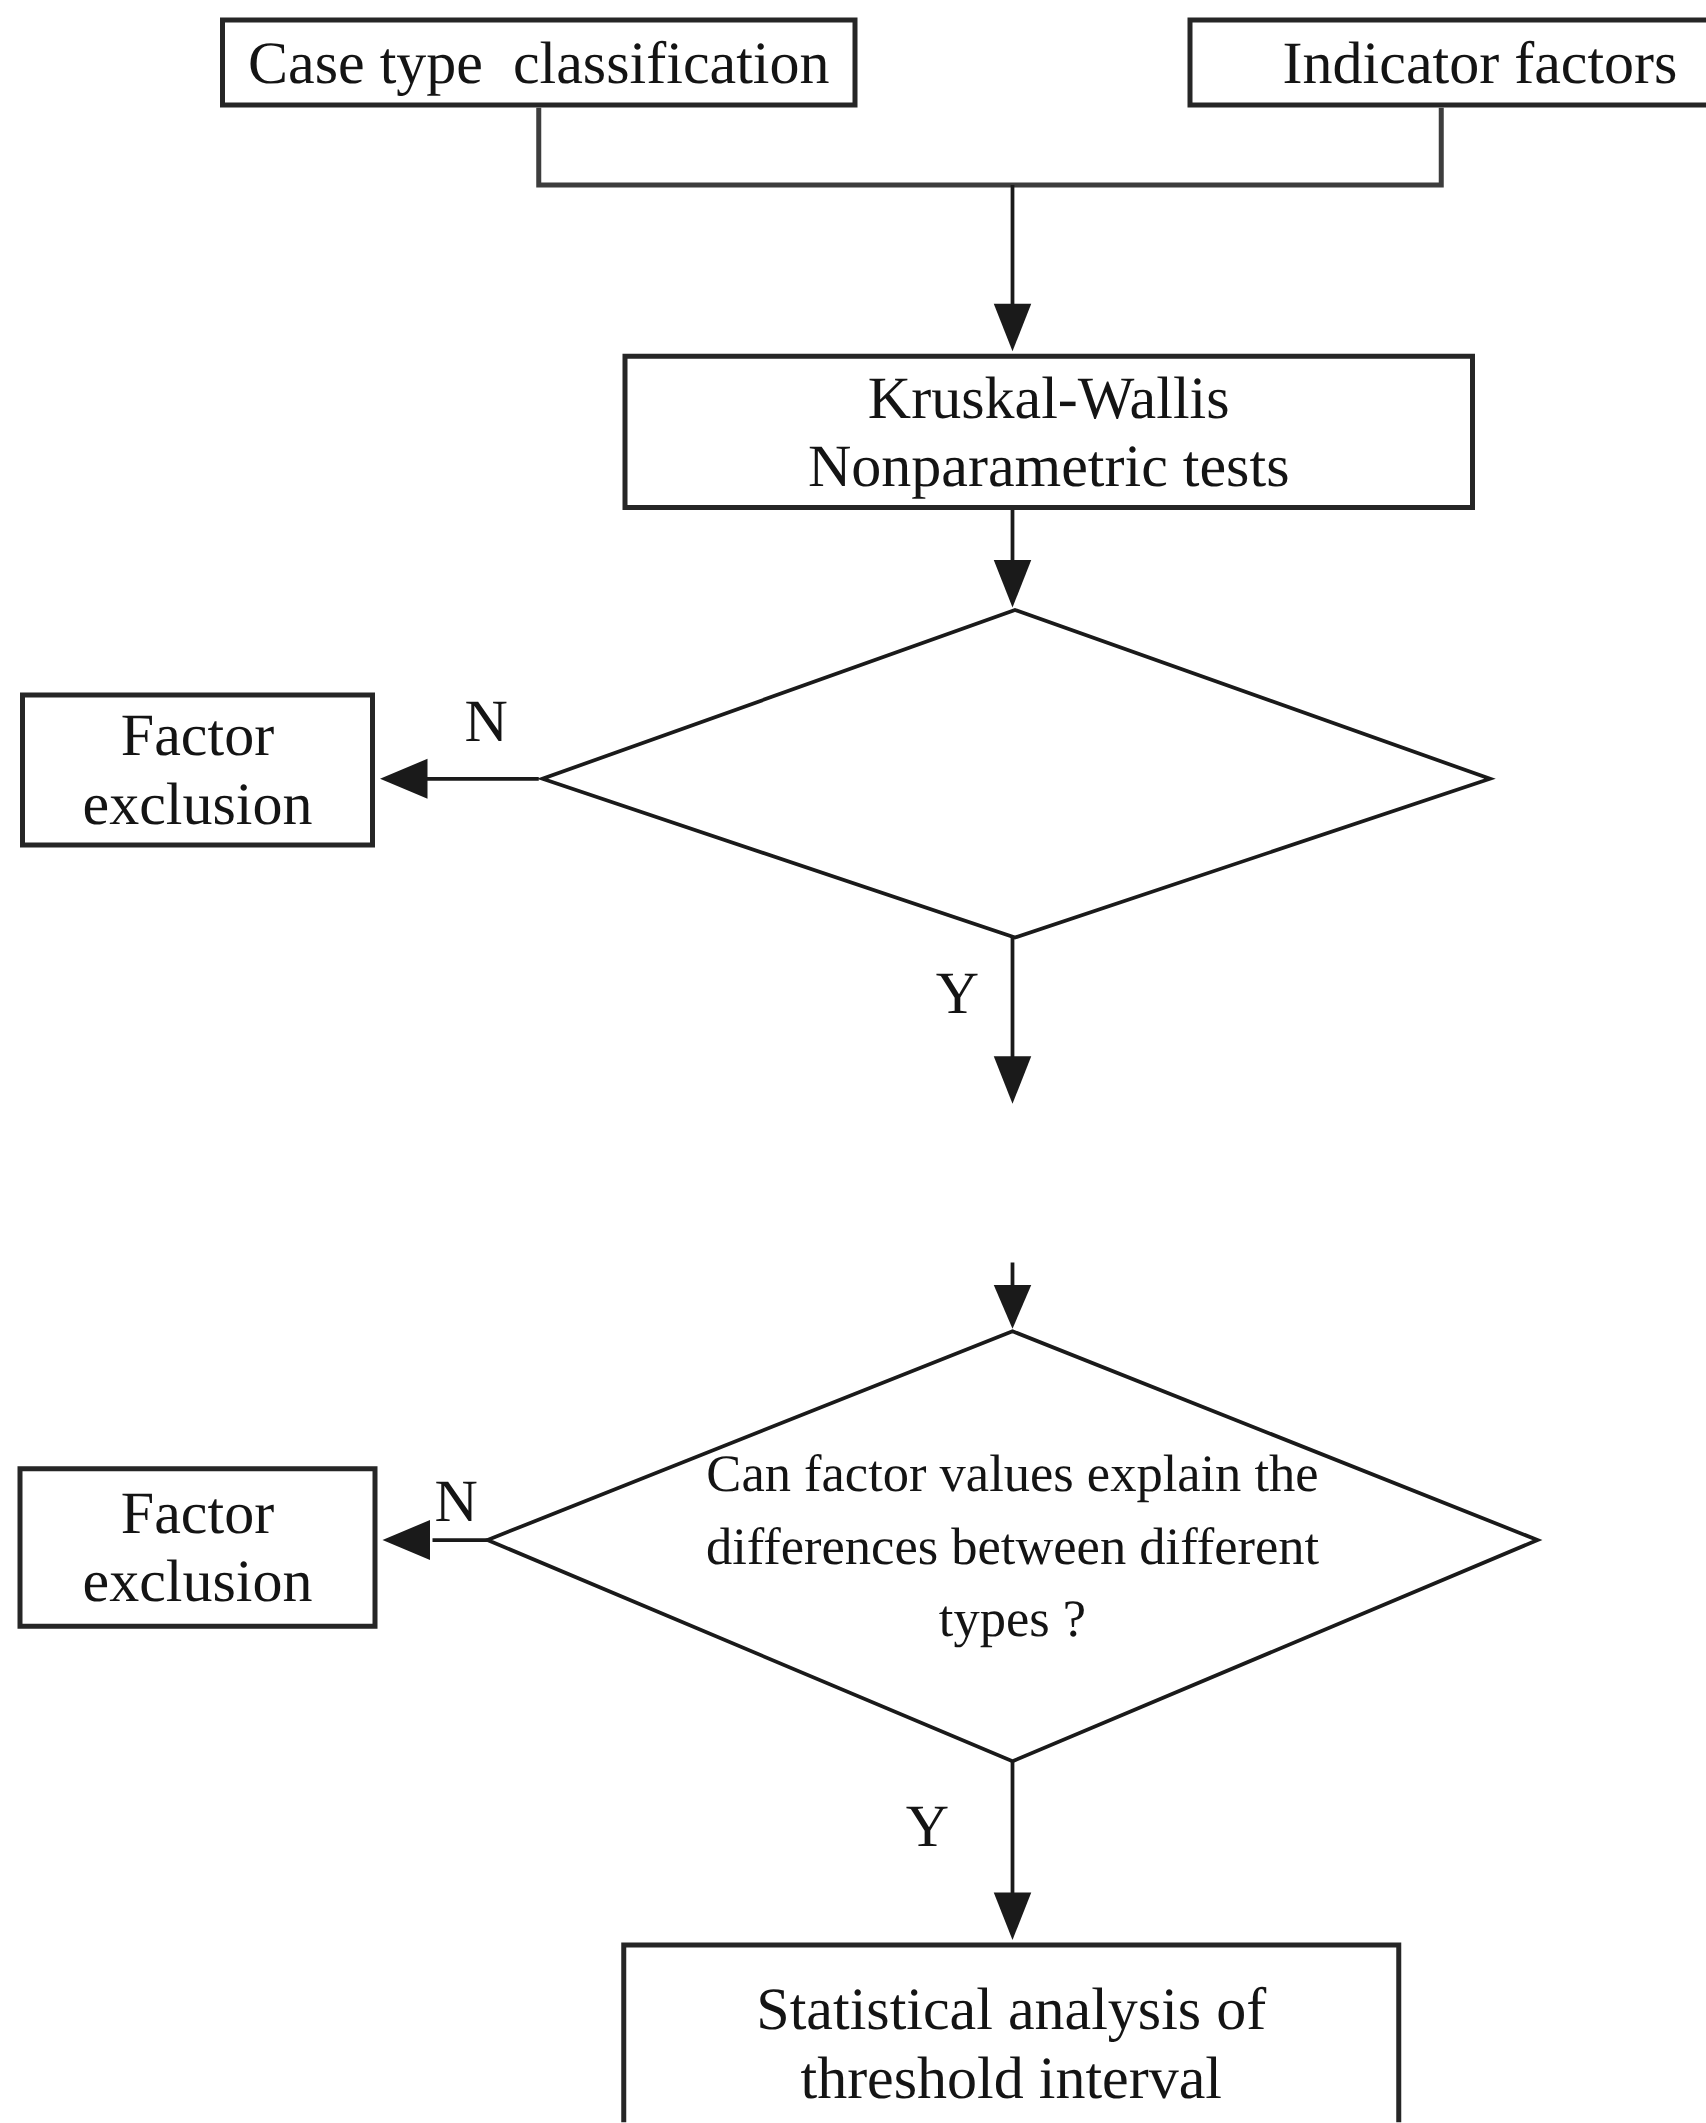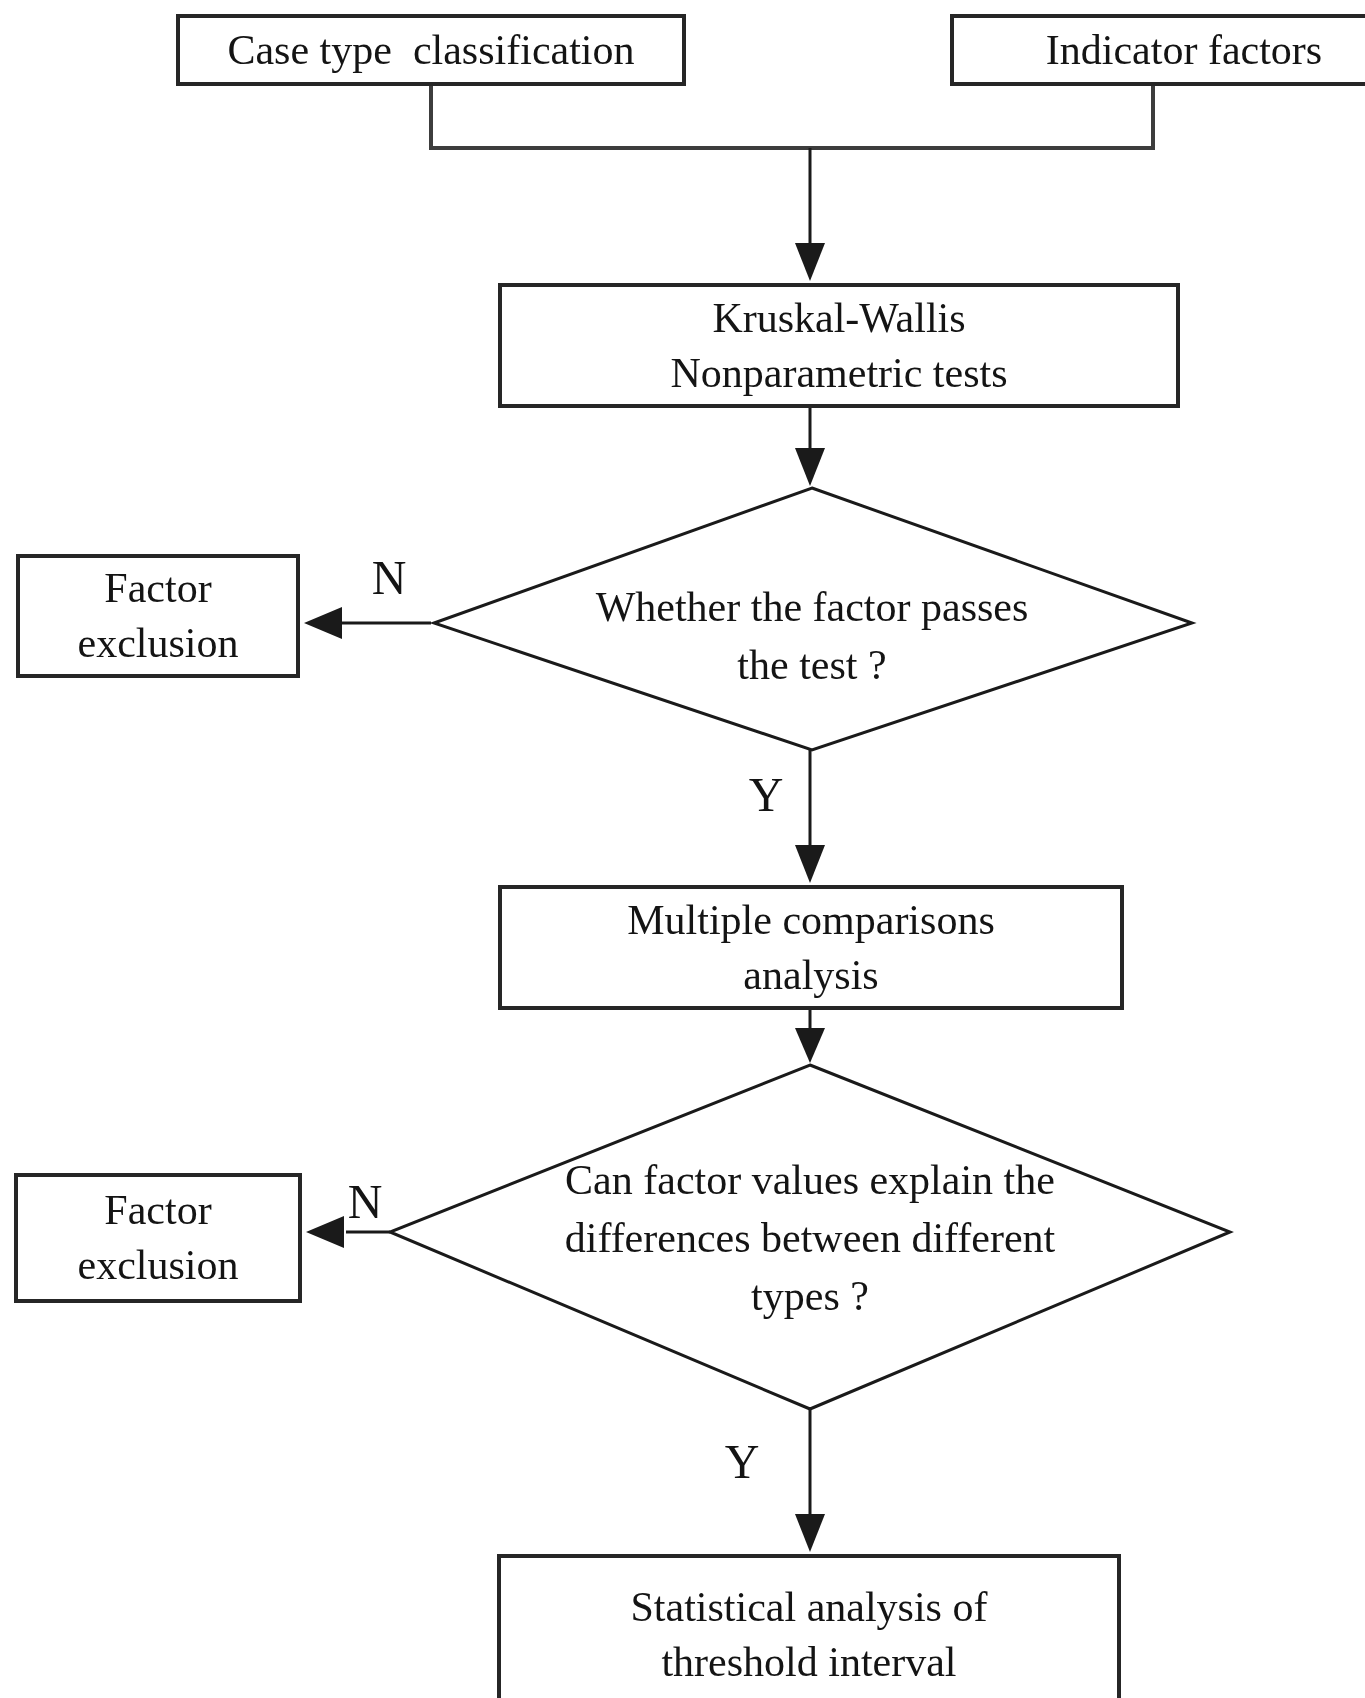--- a/index.html
+++ b/index.html
@@ -16,21 +16,21 @@
   .node{
     position:absolute;
     box-sizing:border-box;
     border:4px solid #262626;
     background:#ffffff;
     display:flex;
     align-items:center;
     justify-content:center;
     text-align:center;
     white-space:pre-wrap;
-    font-size:42px;
+    font-size:48px;
     line-height:55px;
   }
   .dtext{
     position:absolute;
     display:flex;
     align-items:center;
     justify-content:center;
     text-align:center;
     white-space:pre-wrap;
     font-size:42px;
@@ -77,31 +77,27 @@
   <div class="node" style="left:176px; top:14px; width:510px; height:72px;">Case type  classification</div>
 
   <div class="node" style="left:950px; top:14px; width:468px; height:72px;">Indicator factors</div>
 
   <div class="node" style="left:498px; top:283px; width:682px; height:125px;">Kruskal-Wallis
 Nonparametric tests</div>
 
   <div class="node" style="left:16px; top:554px; width:284px; height:124px;">Factor
 exclusion</div>
 
-  <div class="node" style="left:498px; top:885px; width:626px; height:125px;">Multiple comparisons
-analysis</div>
 
   <div class="node" style="left:14px; top:1173px; width:288px; height:130px;">Factor
 exclusion</div>
 
   <div class="node" style="left:497px; top:1554px; width:624px; height:162px;">Statistical analysis of
 threshold interval</div>
 
-  <div class="dtext" style="left:462px; top:563px; width:700px; height:146px;">Whether the factor passes
-the test ?</div>
 
   <div class="dtext" style="left:410px; top:1150px; width:800px; height:176px;">Can factor values explain the
 differences between different
 types ?</div>
 
   <div class="elabel" style="left:349px; top:548px; width:80px; height:60px;">N</div>
 
   <div class="elabel" style="left:726px; top:765px; width:80px; height:60px;">Y</div>
 
   <div class="elabel" style="left:325px; top:1172px; width:80px; height:60px;">N</div>

